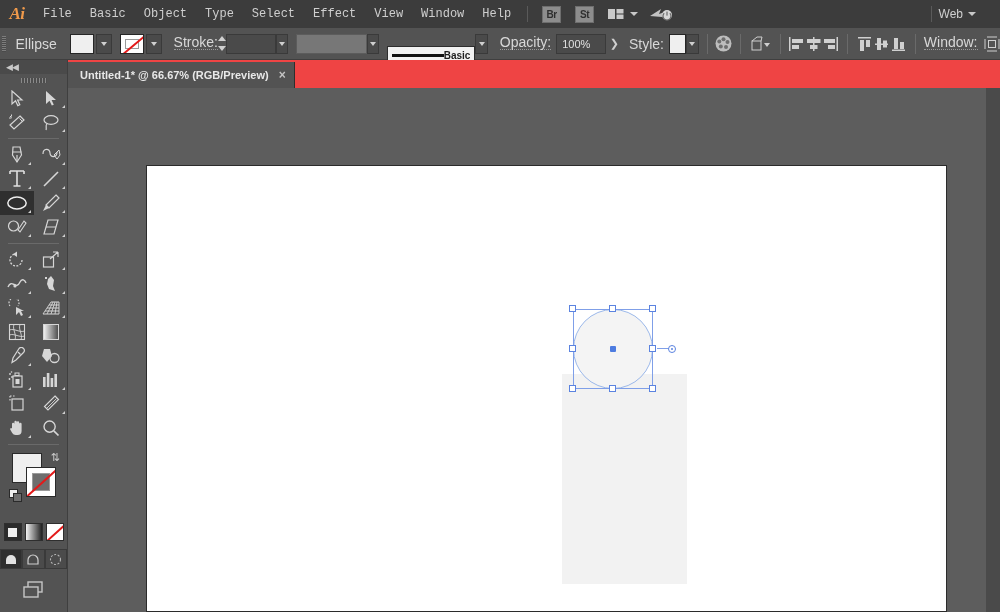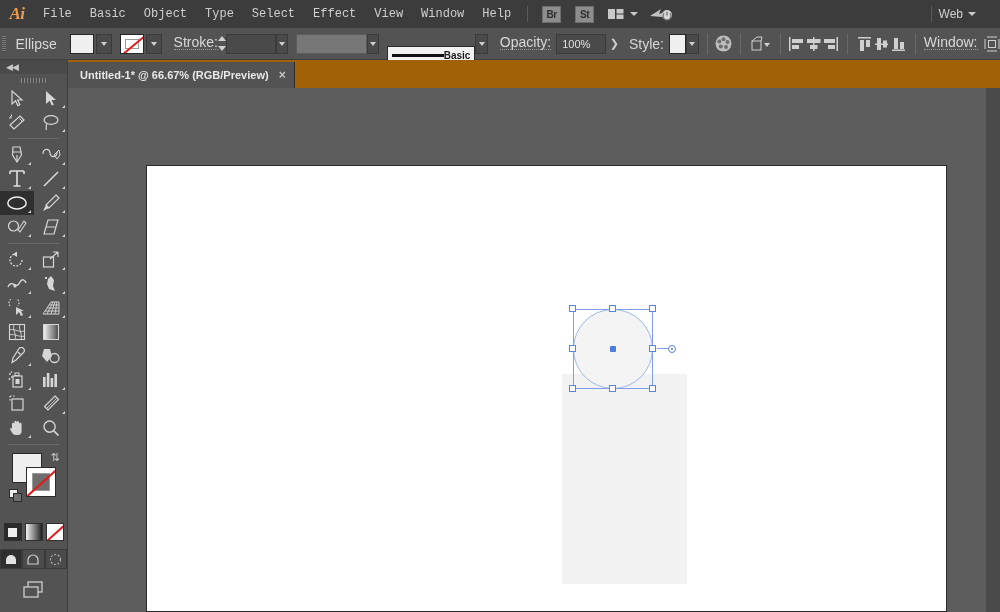--- a/index.html
+++ b/index.html
@@ -84,21 +84,21 @@
   }
   .brushline{ width:52px; height:3px; background:#111; }
   .brushname{ color:#1d1d1d; font-size:10px; font-weight:bold; }
   .opacity-arrow{ color:#cfcfcf; font-size:11px; margin-left:4px; }
   .cb-sep{ width:1px; height:20px; background:#6a6a6a; margin:0 8px; }
   .icbtn{ width:22px;height:22px; display:flex;align-items:center;justify-content:center; }
 
   
   #tabstrip{
     position:absolute; left:0; top:60px; width:1000px; height:28px;
-    background:#a16207; display:flex; align-items:flex-end;
+    background:#ef4444; display:flex; align-items:flex-end;
   }
   #tabstrip .spacer{ width:68px; height:28px; }
   .doc-tab{
     height:26px; background:#535353; color:#e8e8e8; font-size:11px; font-weight:bold;
     display:flex; align-items:center; padding:0 8px 0 12px; gap:10px;
     border-right:1px solid #2e2e2e;
   }
   .tab-close{ color:#c5c5c5; font-size:12px; line-height:1; }
 
   

